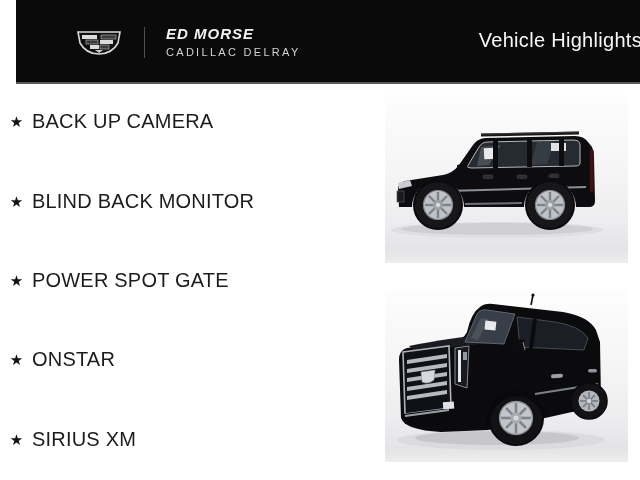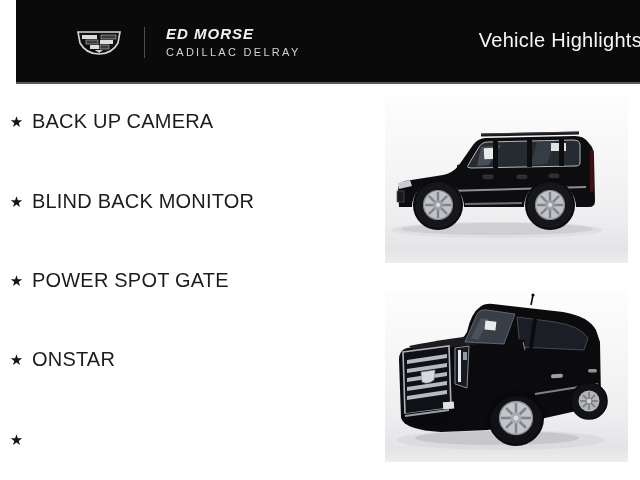--- a/index.html
+++ b/index.html
@@ -144,20 +144,21 @@
     <li class="feature-item">
       <span class="star">★</span>
       <span class="feature-label">POWER SPOT GATE</span>
     </li>
     <li class="feature-item">
       <span class="star">★</span>
       <span class="feature-label">ONSTAR</span>
     </li>
     <li class="feature-item">
       <span class="star">★</span>
+      <span class="feature-label">SIRIUS XM</span>
     </li>
   </ul>
 
   <figure class="photo photo-top">
     <svg viewBox="0 0 243 168" xmlns="http://www.w3.org/2000/svg" aria-hidden="true">
 
       <ellipse cx="112" cy="135" rx="106" ry="8" fill="#dcdcdf" opacity="0.8"></ellipse>
       <ellipse cx="112" cy="134" rx="96" ry="6" fill="#cfcfd3"></ellipse>
 
       <path d="M14,112 L13,95 Q13,88 20,86 L58,80 Q68,78 74,70 L88,50 Q92,44 100,43

